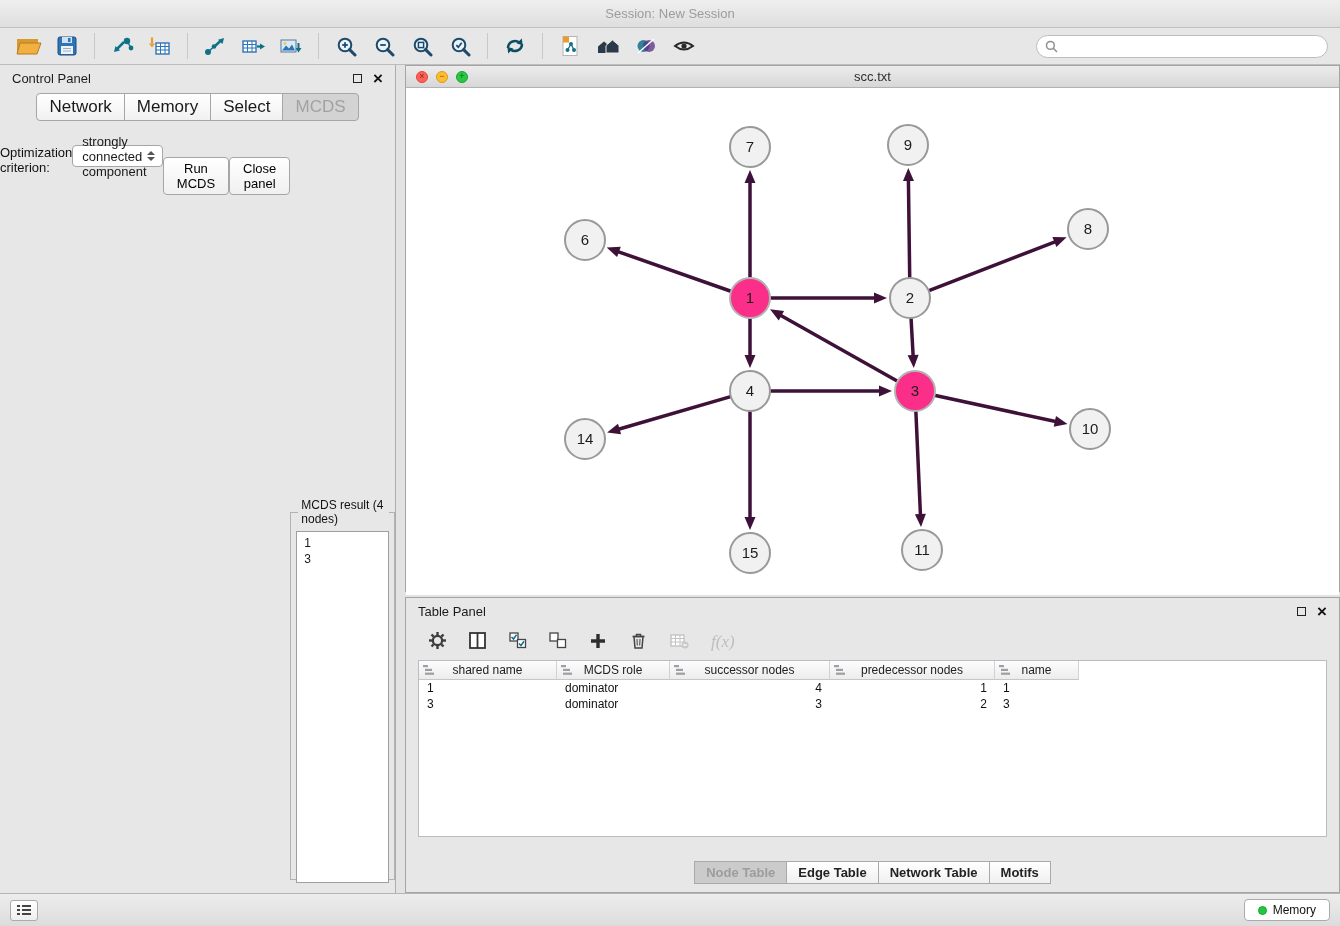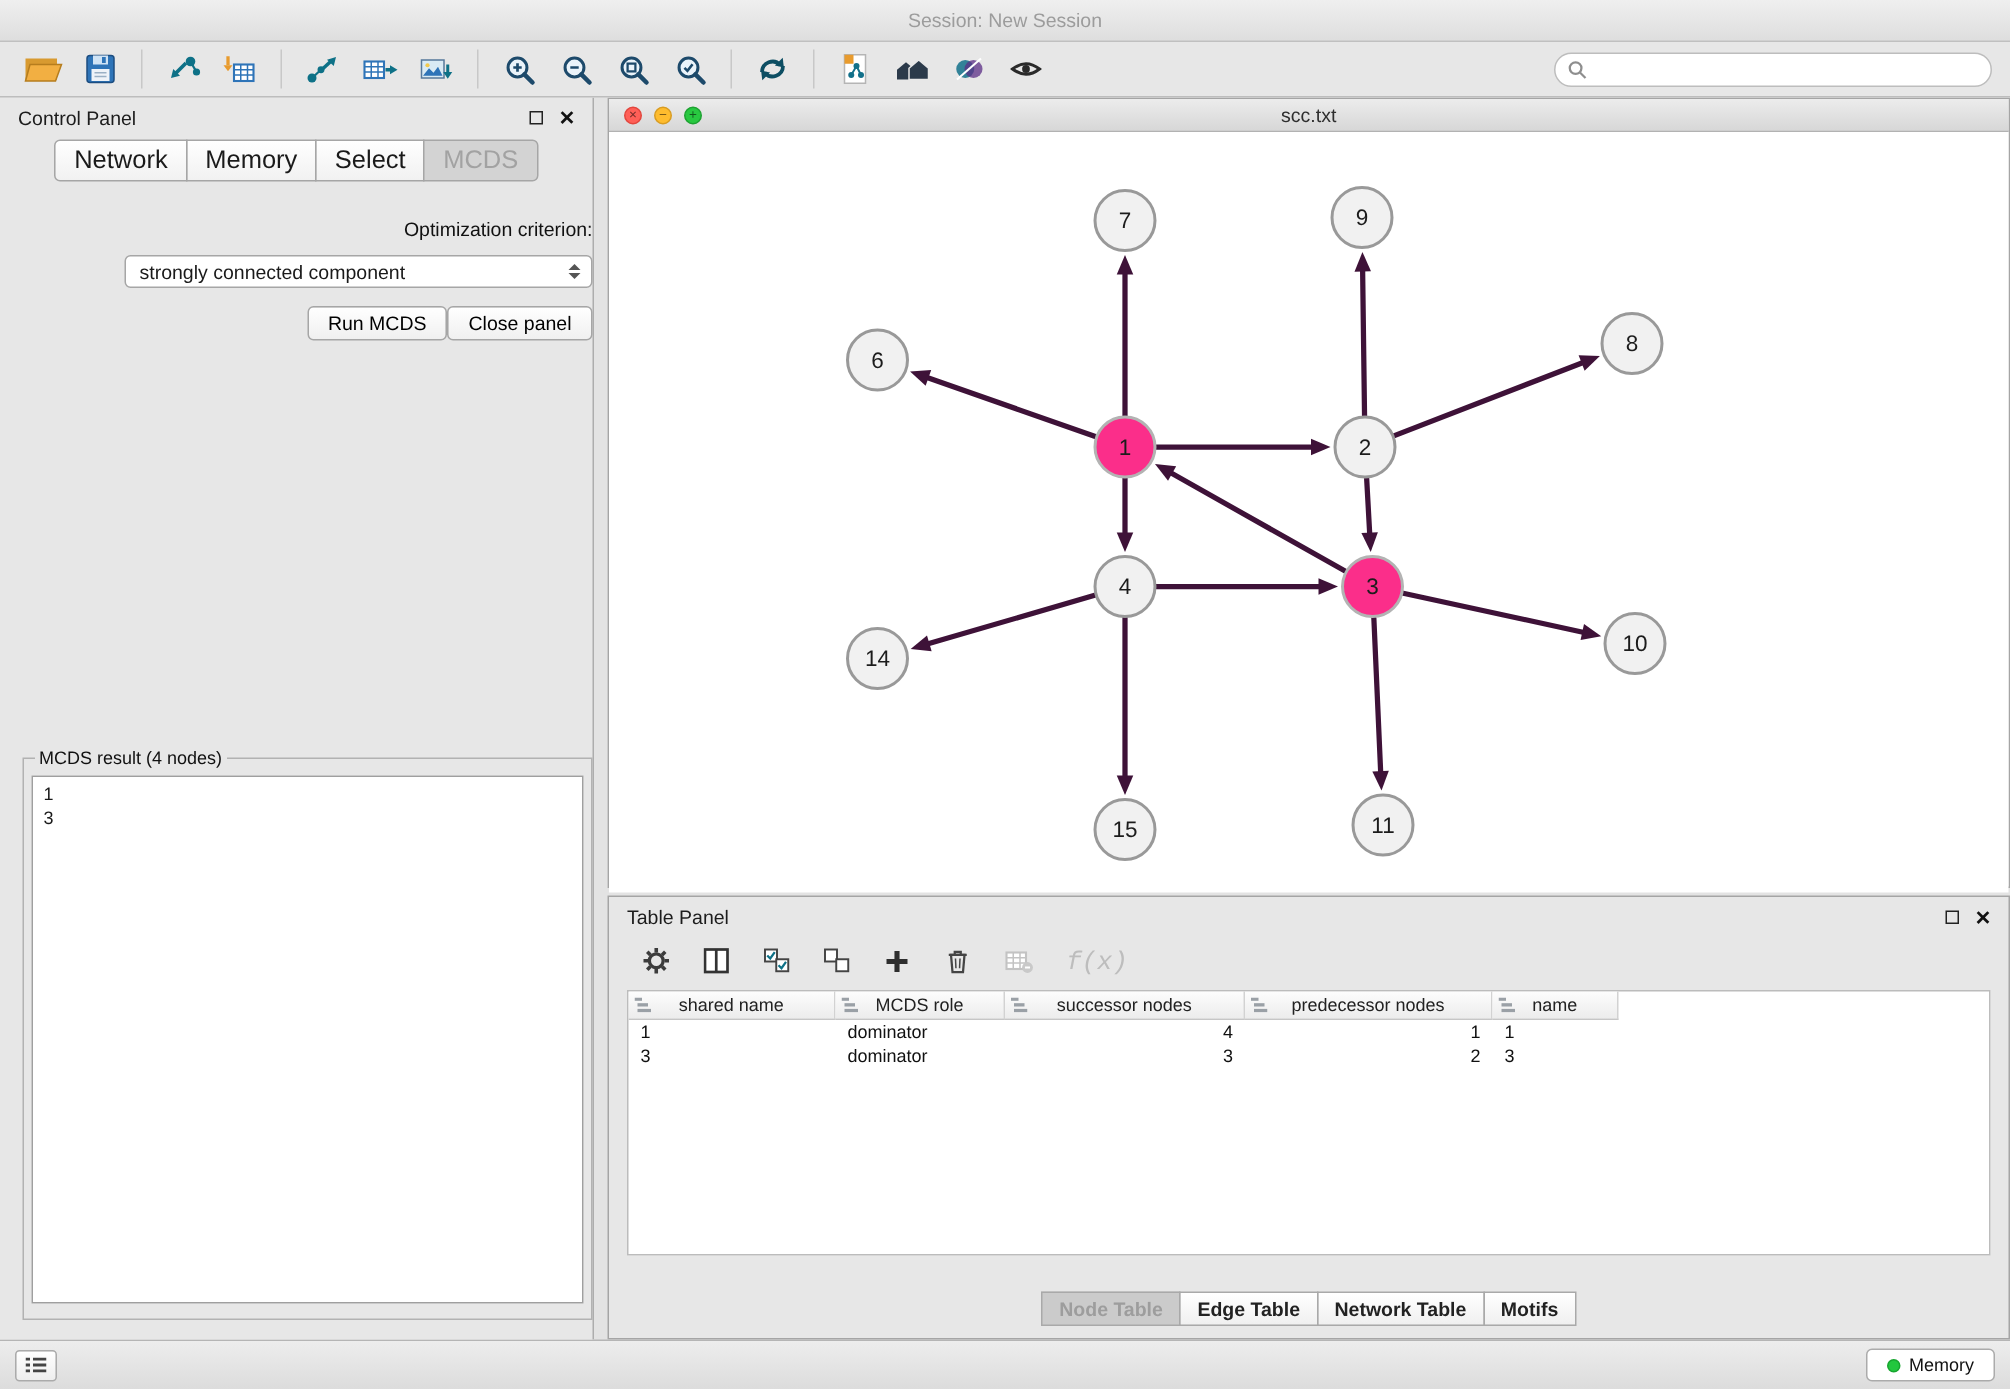--- a/index.html
+++ b/index.html
@@ -20,21 +20,21 @@
   .ph-icons{margin-left:auto;display:flex;align-items:center;gap:11px}
   .float-ic{width:9px;height:9px;border:1.5px solid #222;display:inline-block}
   .close-ic{font-size:17px;font-weight:700;line-height:1;color:#111}
 
   .cp-tabs{display:flex;justify-content:center;margin:2px 0 4px;flex:none}
   .cp-tab{padding:3px 12px;background:linear-gradient(#ffffff,#f1f1f1);border:1px solid #a6a6a6;margin-left:-1px;font-size:17px;cursor:default}
   .cp-tab:first-child{border-radius:4px 0 0 4px;margin-left:0}
   .cp-tab:last-child{border-radius:0 4px 4px 0}
   .cp-tab.active{background:#d3d3d3;color:#a2a2a2}
 
-  .cp-body{flex:1;display:flex;flex-direction:column;align-items:flex-end;padding-top:20px}
+  .cp-body{flex:1;display:flex;align-items:flex-start;padding-top:20px}
   .opt-label{font-size:13px;margin-bottom:10px;color:#111}
   .dropdown{width:312px;height:22px;background:#fff;border:1px solid #a6a6a6;border-radius:4px;display:flex;align-items:center;padding:0 5px 0 9px;font-size:13px}
   .dd-arrows{margin-left:auto;display:flex;flex-direction:column;gap:2px;padding-right:2px}
   .dd-arrows i{width:0;height:0;border-left:4px solid transparent;border-right:4px solid transparent;display:block}
   .dd-up{border-bottom:4px solid #555}
   .dd-down{border-top:4px solid #555}
   .btn-row{display:flex;gap:0;margin-top:12px}
   .btn{padding:3px 13px;background:linear-gradient(#ffffff,#f0f0f0);border:1px solid #a6a6a6;border-radius:4px;font-size:13px}
 
   .result-box{margin-top:auto;width:380px;height:382px;border:1px solid #b2b2b2;margin-bottom:13px;padding:5px}
@@ -48,21 +48,21 @@
   .light{width:12px;height:12px;border-radius:50%;display:flex;align-items:center;justify-content:center;font-size:9px;color:rgba(0,0,0,.55);line-height:1}
   .light.red{background:#ff5f57;border:1px solid #e2463d}
   .light.yellow{background:#febc2e;border:1px solid #d89c22}
   .light.green{background:#28c840;border:1px solid #1da231}
   .net-canvas{flex:1;background:#fff;position:relative}
 
   .vgap{height:5px;flex:none}
 
   .table-panel{flex:1;background:#e7e7e7;border:1px solid #a5a5a5;display:flex;flex-direction:column}
   .tp-toolbar{display:flex;align-items:center;gap:22px;padding:7px 0 7px 22px;flex:none}
-  .fx{font-family:Liberation Mono, monospace;font-style:italic;font-size:17px;color:#bdbdbd}
+  .fx{font-family:Liberation Serif, serif;font-style:italic;font-size:17px;color:#bdbdbd}
   .tp-table{margin:0 12px;background:#fff;border:1px solid #bcbcbc;flex:1;overflow:hidden;display:flex;flex-direction:column}
   .thead{display:flex;height:19px;flex:none}
   .th{position:relative;display:flex;align-items:center;justify-content:center;background:linear-gradient(#fdfdfd,#ececec);border-right:1px solid #d2d2d2;border-bottom:1px solid #c6c6c6;font-size:12px;color:#222}
   .th .th-ic{position:absolute;left:4px;top:4px}
   .tbody{flex:1}
   .trow{display:flex;height:16px}
   .td{padding:0 8px;font-size:12px;line-height:16px;white-space:nowrap;color:#111}
   .c0{width:138px}.c1{width:113px}.c2{width:160px}.c3{width:165px}.c4{width:84px}
   .td.c2,.td.c3{text-align:right}
 

